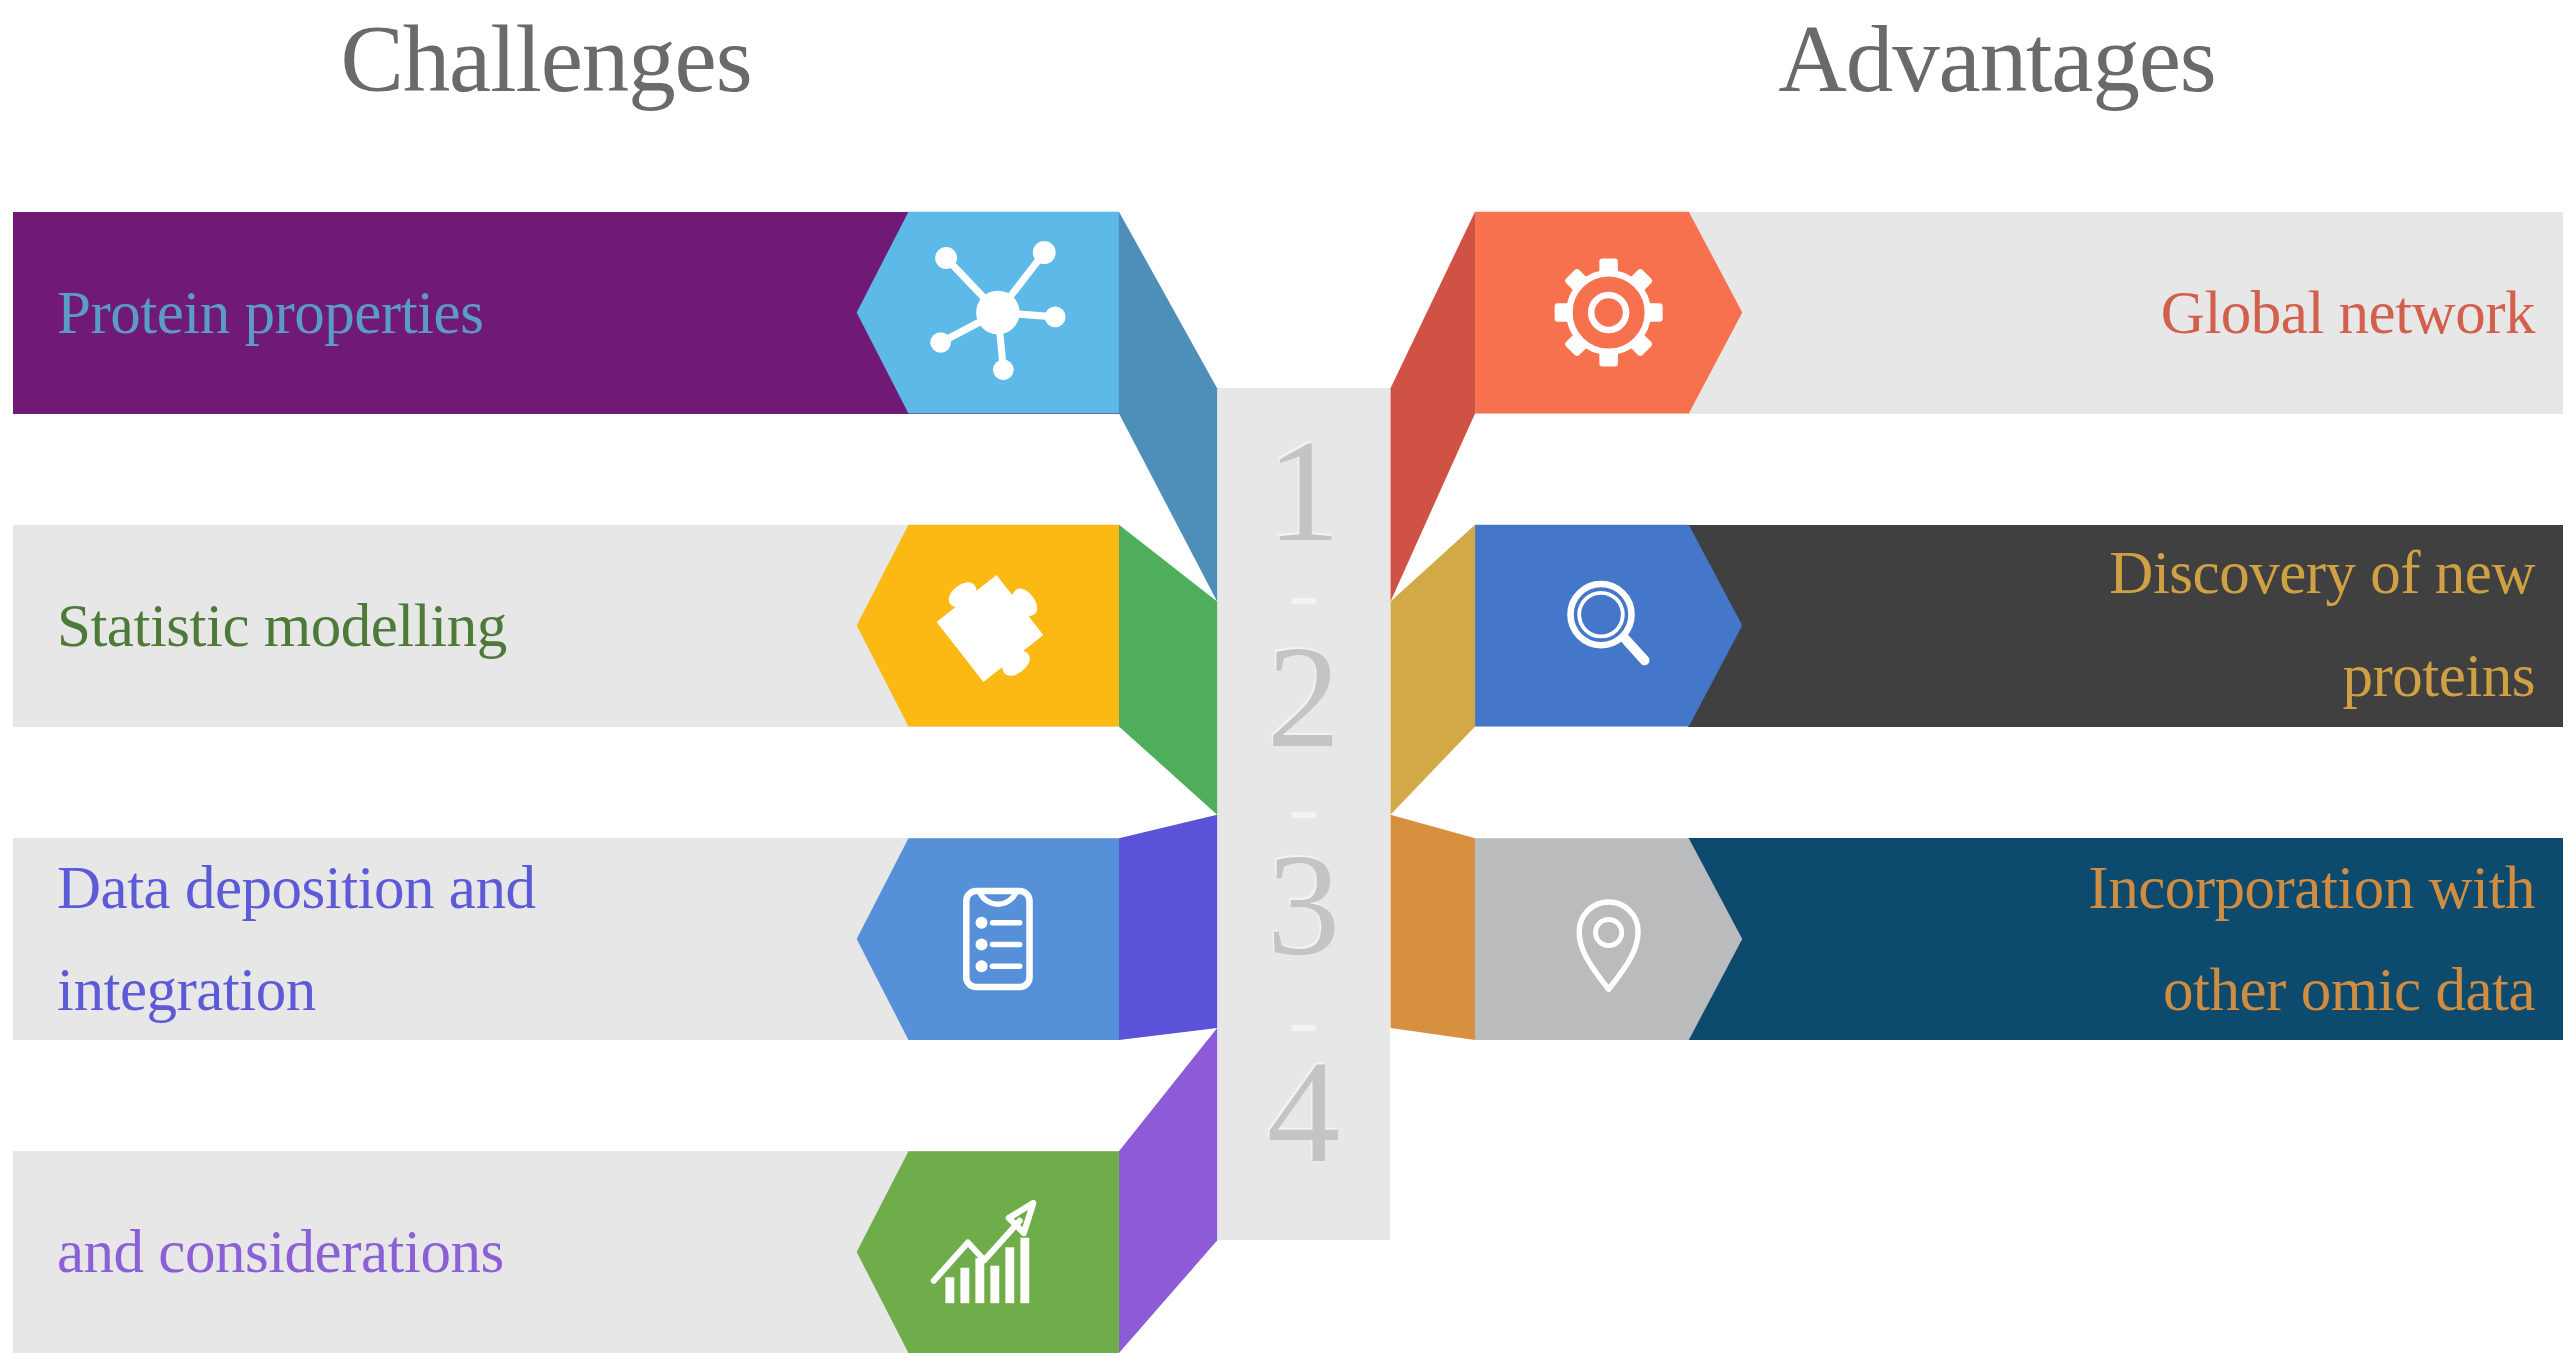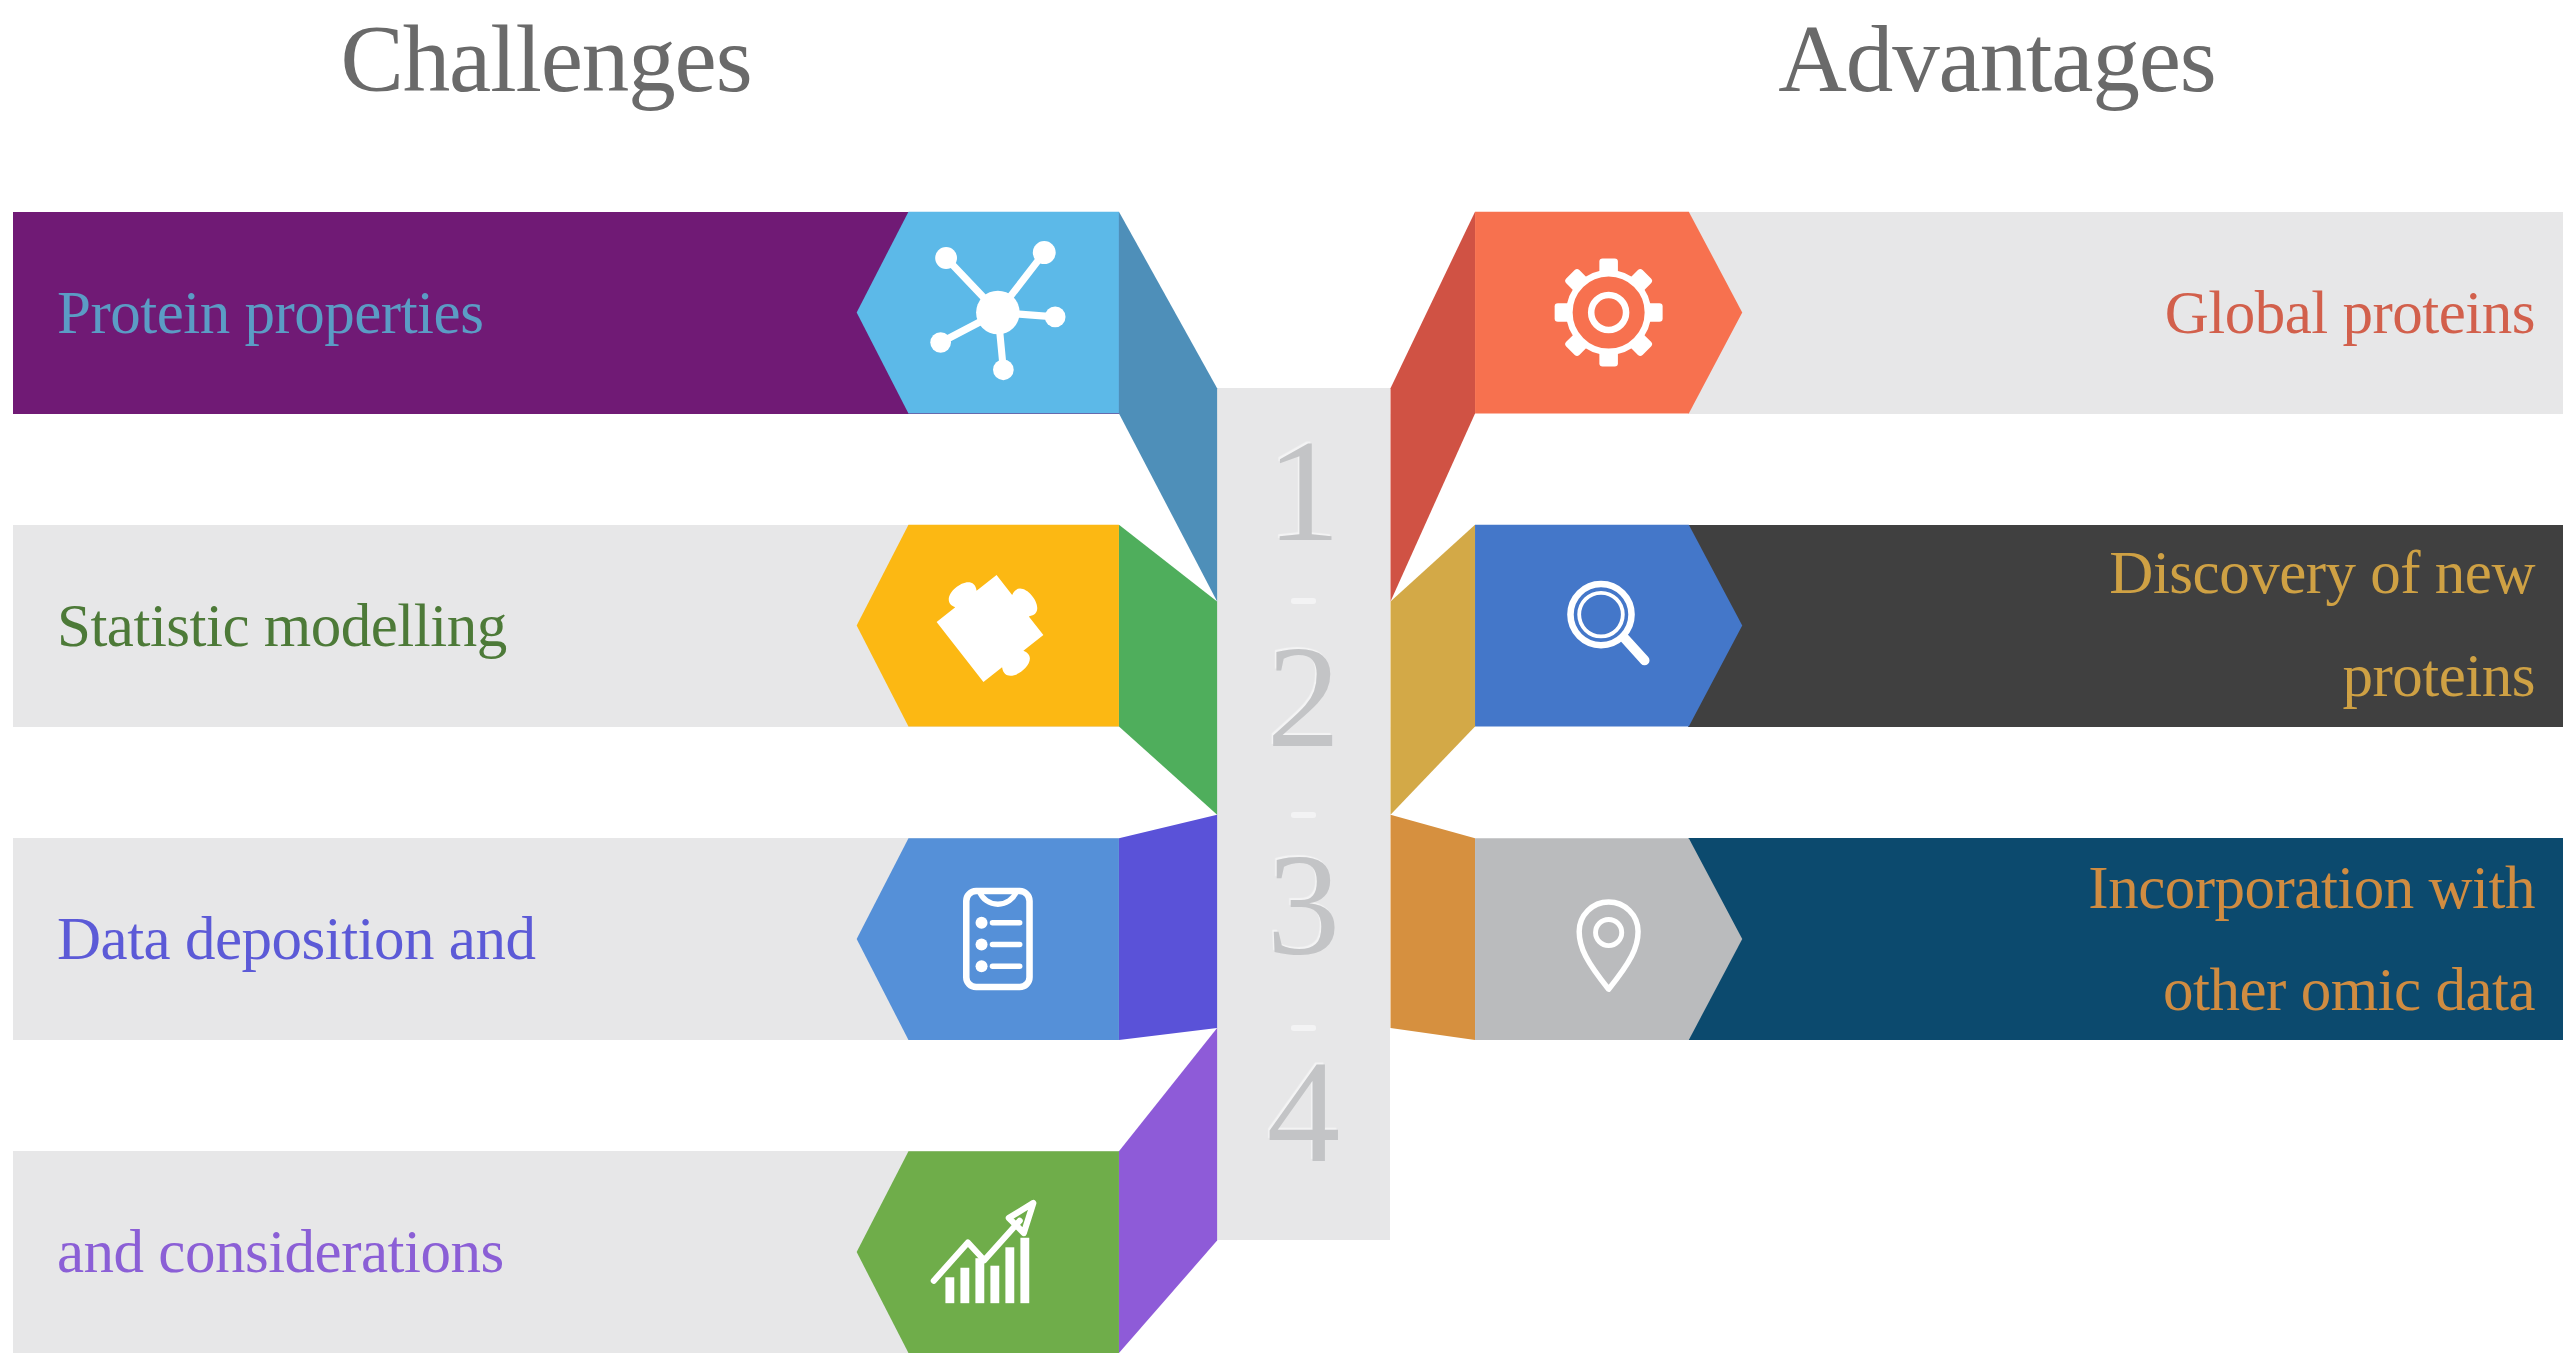--- a/index.html
+++ b/index.html
@@ -52,31 +52,32 @@
   </div>
   <div class="band left row2" style="background: rgb(231, 231, 232);">
     <div class="label" style="color: rgb(77, 122, 56);">
       <span>Statistic modelling</span>
       <span></span>
     </div>
   </div>
   <div class="band left row3" style="background: rgb(231, 231, 232);">
     <div class="label" style="color: rgb(92, 90, 215);">
       <span>Data deposition and</span>
+      <span>integration</span>
     </div>
   </div>
   <div class="band left row4" style="background: rgb(231, 231, 232);">
     <div class="label" style="color: rgb(139, 95, 214);">
       <span>and considerations</span>
     </div>
   </div>
 
   <div class="band right row1" style="background: rgb(231, 231, 232);">
     <div class="label" style="color: rgb(210, 96, 76);">
-      <span>Global proteins</span>
+      <span>Global network</span>
       <span></span>
     </div>
   </div>
   <div class="band right row2" style="background: #404040; justify-content: flex-end;">
     <div class="label" style="color: rgb(207, 161, 68);">
       <span>Discovery of new</span>
       <span>proteins</span>
     </div>
   </div>
   <div class="band right row3" style="background: #0c4a6e;">

